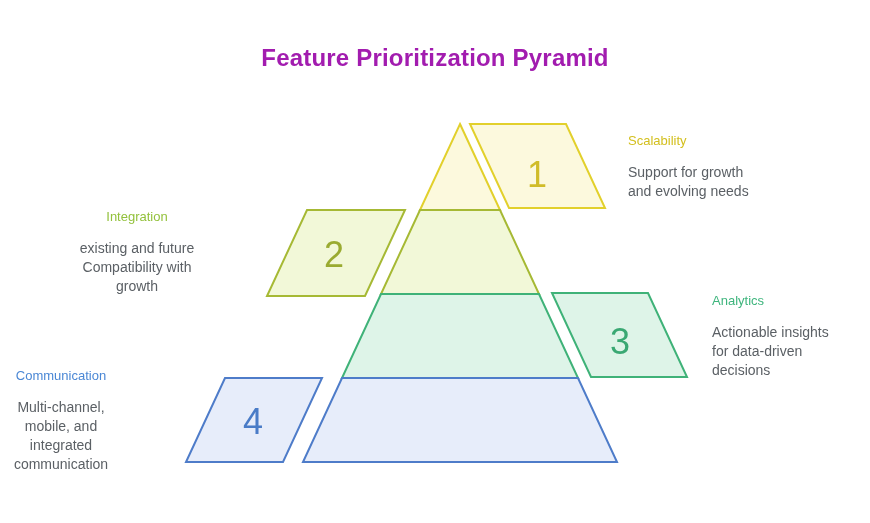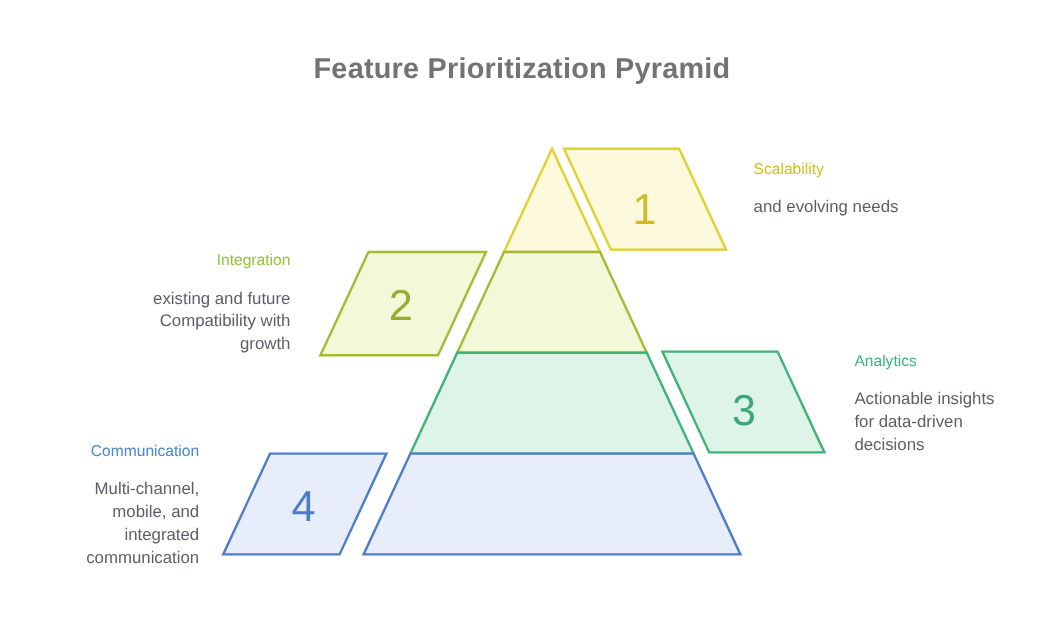--- a/index.html
+++ b/index.html
@@ -16,21 +16,21 @@
     overflow: hidden;
   }
   .title {
     position: absolute;
     top: 44px;
     left: 0;
     width: 100%;
     text-align: center;
     font-size: 24px;
     font-weight: 700;
-    color: #737373;
+    color: #a21caf;
     letter-spacing: 0.2px;
     margin: 0;
   }
   svg.pyramid {
     position: absolute;
     top: 0;
     left: 0;
   }
   svg.pyramid polygon {
     stroke-width: 2;
@@ -52,21 +52,21 @@
     line-height: 24px;
     margin: 0;
   }
   .label-block .lvl-desc {
     margin-top: 10px;
     font-size: 14px;
     line-height: 19px;
     color: #5b6065;
   }
   .align-left  { text-align: left; }
-  .align-right { text-align: right; }
+  .align-right { text-align: center; }
   .lb-1 { left: 628px;  top: 129px; width: 180px; }
   .lb-2 { right: 628px; top: 205px; width: 210px; }
   .lb-3 { left: 712px;  top: 289px; width: 180px; }
   .lb-4 { right: 704px; top: 364px; width: 210px; }
 </style>
 </head>
 <body>
 
 <div class="stage">
 
@@ -86,20 +86,21 @@
 
     <text class="tag-num" x="537" y="187" fill="#d0bc28">1</text>
     <text class="tag-num" x="334" y="267" fill="#9aab31">2</text>
     <text class="tag-num" x="620" y="354" fill="#3aa873">3</text>
     <text class="tag-num" x="253" y="434" fill="#4a7cc7">4</text>
   </svg>
 
   <div class="label-block lb-1 align-left">
     <h2 class="lvl-name" style="color: rgb(211, 191, 29);">Scalability</h2>
     <div class="lvl-desc">
+      <div>Support for growth</div>
       <div>and evolving needs</div>
     </div>
   </div>
 
   <div class="label-block lb-2 align-right">
     <h2 class="lvl-name" style="color: rgb(147, 193, 60);">Integration</h2>
     <div class="lvl-desc">
       <div>existing and future</div>
       <div>Compatibility with</div>
       <div>growth</div>

